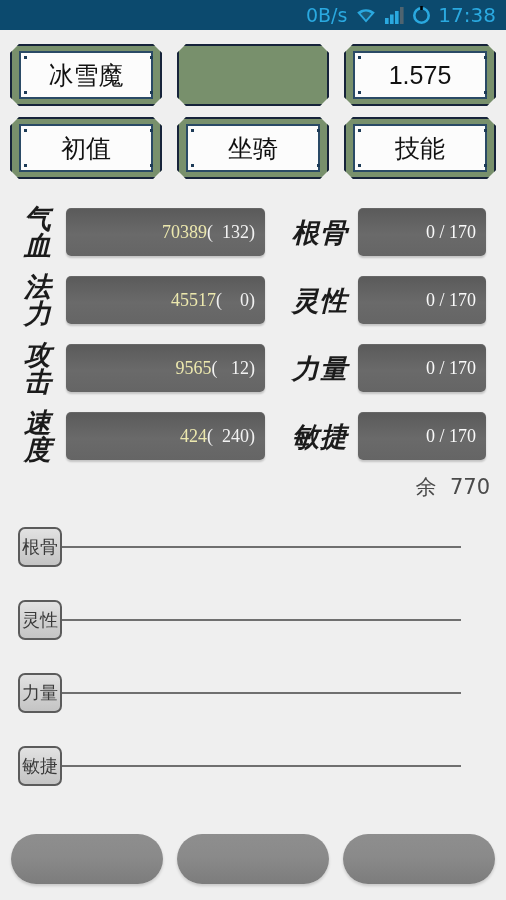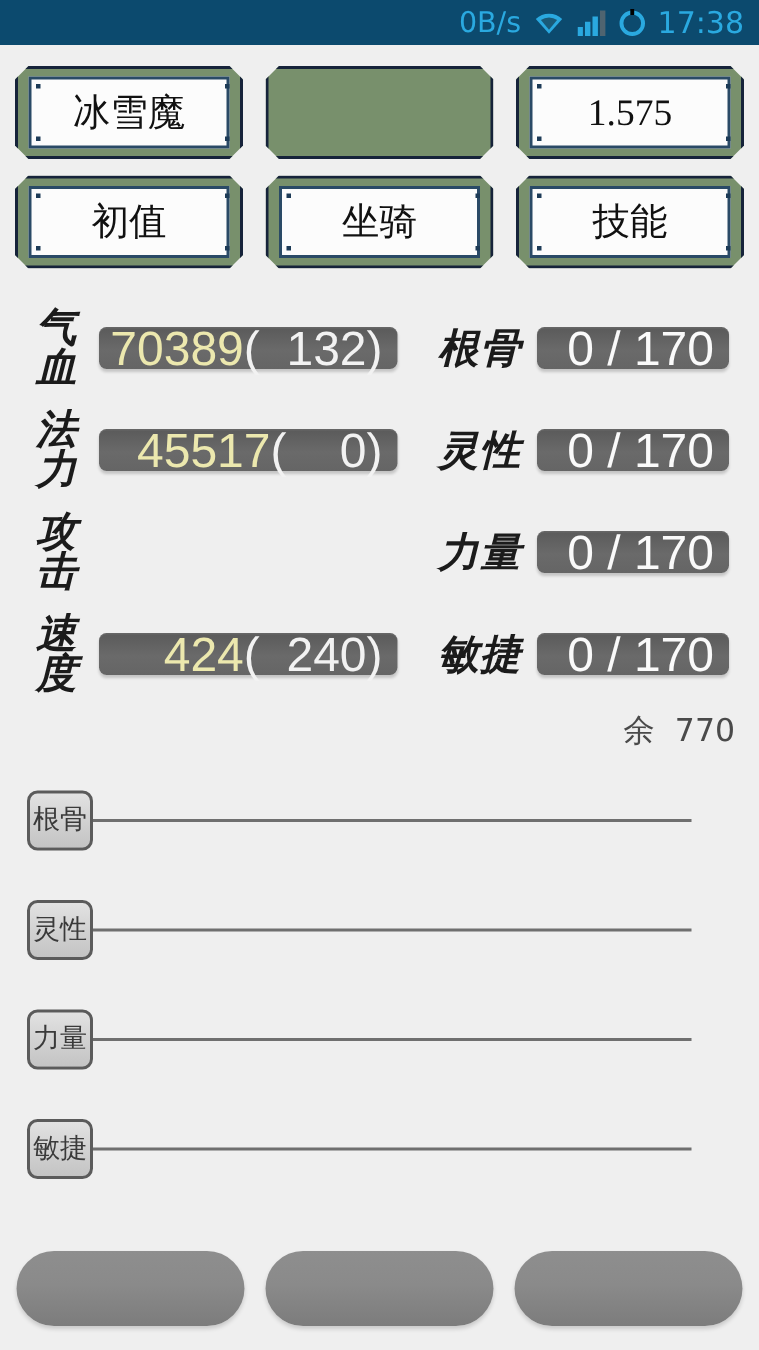--- a/index.html
+++ b/index.html
@@ -102,21 +102,21 @@
     width: 3px; height: 3px;
     background: #1d3b57;
   }
   .fbtn .panel::before { left: 3px; top: 3px;
     box-shadow: 126px 0 0 0 #1d3b57; }
   .fbtn .panel::after  { left: 3px; bottom: 3px;
     box-shadow: 126px 0 0 0 #1d3b57; }
   .fbtn .lbl {
     font-size: 25px;
     color: #111111;
-    font-family: Liberation Serif, serif;
+    font-family: Liberation Sans, sans-serif;
     line-height: 1;
     position: relative;
     z-index: 2;
   }
 
   
   .stats {
     position: absolute;
     top: 198px; left: 0;
     width: 506px;
@@ -138,30 +138,30 @@
     color: #1b1b1b;
     width: 66px;
     text-align: left;
     padding-left: 24px;
     line-height: 1;
     letter-spacing: 1px;
   }
   .stat-label.r { width: 76px; padding-left: 10px; }
 
   .stat-box {
-    height: 28px;
+    height: 48px;
     background: linear-gradient(180deg, #5a5a5a 0%, #6a6a6a 55%, #656565 100%);
     border-radius: 5px;
     box-shadow: 0 2px 2px rgba(0,0,0,0.18), inset 0 1px 0 rgba(255,255,255,0.08);
     display: flex;
     align-items: center;
     justify-content: flex-end;
     padding-right: 10px;
-    font-family: Liberation Sans, sans-serif;
-    font-size: 32px;
+    font-family: Liberation Serif, serif;
+    font-size: 18px;
     white-space: pre;
   }
   .stat-box.wide   { width: 199px; }
   .stat-box.narrow { width: 128px; }
 
   .val-main { color: #ece8ae; }
   .val-paren { color: #f2f2f2; }
   .val-white { color: #fafafa; }
 
   
@@ -329,20 +329,23 @@
         <span class="stat-label r">灵性</span>
         <div class="stat-box narrow">
           <span class="val-white">0 / 170</span>
         </div>
       </div>
     </div>
 
     <div class="stat-row">
       <div class="stat-cell left">
         <span class="stat-label">攻击</span>
+        <div class="stat-box wide">
+          <span class="val-main">9565</span><span class="val-paren">(   12)</span>
+        </div>
       </div>
       <div class="stat-cell right">
         <span class="stat-label r">力量</span>
         <div class="stat-box narrow">
           <span class="val-white">0 / 170</span>
         </div>
       </div>
     </div>
 
     <div class="stat-row">

